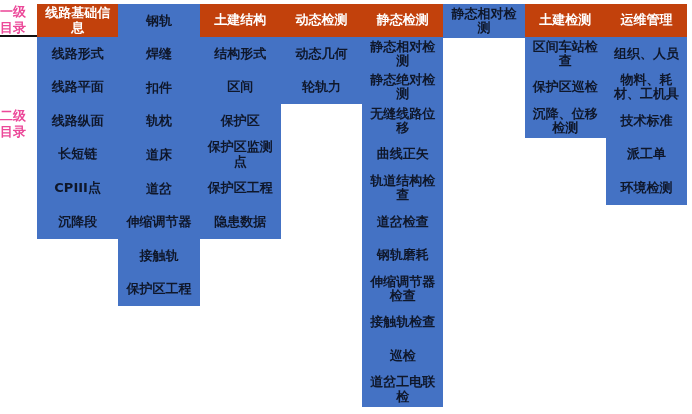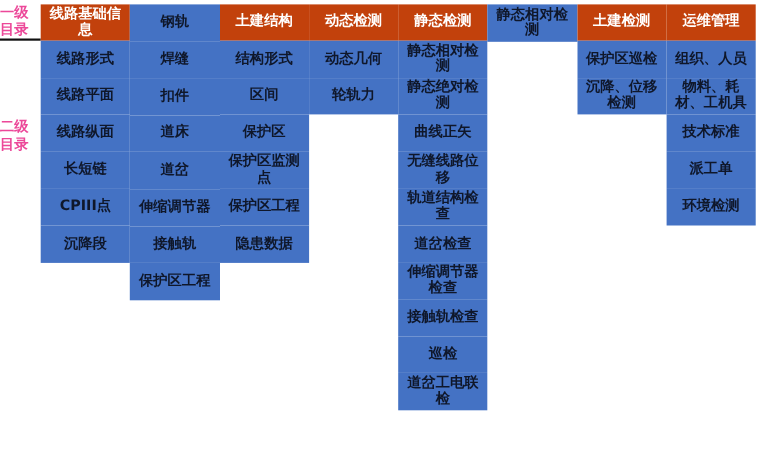--- a/index.html
+++ b/index.html
@@ -60,20 +60,21 @@
         <div class="cell">线路平面</div>
         <div class="cell">线路纵面</div>
         <div class="cell">长短链</div>
         <div class="cell">CPIII点</div>
         <div class="cell">沉降段</div>
       </div>
       <div class="col">
         <div class="cell">钢轨</div>
         <div class="cell">焊缝</div>
         <div class="cell">扣件</div>
+        <div class="cell">轨枕</div>
         <div class="cell">道床</div>
         <div class="cell">道岔</div>
         <div class="cell">伸缩调节器</div>
         <div class="cell">接触轨</div>
         <div class="cell">保护区工程</div>
       </div>
       <div class="col">
         <div class="col-header">土建结构</div>
         <div class="cell">结构形式</div>
         <div class="cell">区间</div>
@@ -84,34 +85,36 @@
       </div>
       <div class="col">
         <div class="col-header">动态检测</div>
         <div class="cell">动态几何</div>
         <div class="cell">轮轨力</div>
       </div>
       <div class="col">
         <div class="col-header">静态检测</div>
         <div class="cell">静态相对检测</div>
         <div class="cell">静态绝对检测</div>
+        <div class="cell">无缝线路位移</div>
         <div class="cell">曲线正矢</div>
-        <div class="cell">无缝线路位移</div>
         <div class="cell">轨道结构检查</div>
         <div class="cell">道岔检查</div>
+        <div class="cell">钢轨磨耗</div>
         <div class="cell">伸缩调节器检查</div>
         <div class="cell">接触轨检查</div>
         <div class="cell">巡检</div>
         <div class="cell">道岔工电联检</div>
       </div>
       <div class="col">
         <div class="cell">静态相对检测</div>
       </div>
       <div class="col">
         <div class="col-header">土建检测</div>
+        <div class="cell">区间车站检查</div>
         <div class="cell">保护区巡检</div>
         <div class="cell">沉降、位移检测</div>
       </div>
       <div class="col">
         <div class="col-header">运维管理</div>
         <div class="cell">组织、人员</div>
         <div class="cell">物料、耗材、工机具</div>
         <div class="cell">技术标准</div>
         <div class="cell">派工单</div>
         <div class="cell">环境检测</div>

